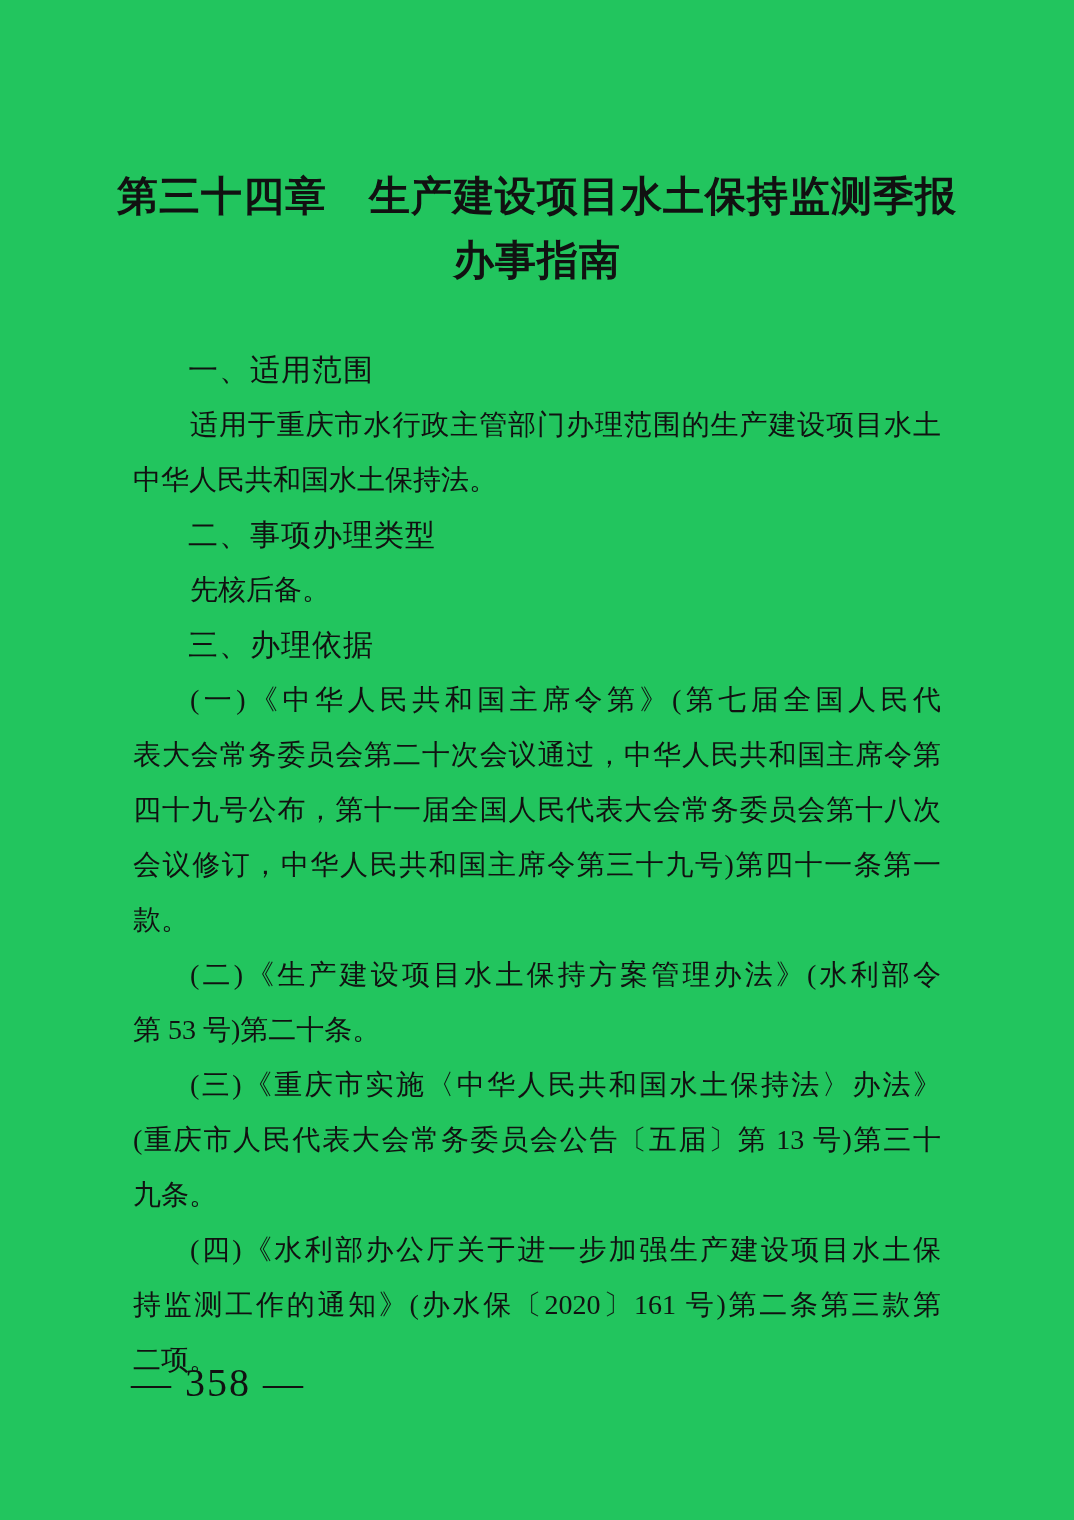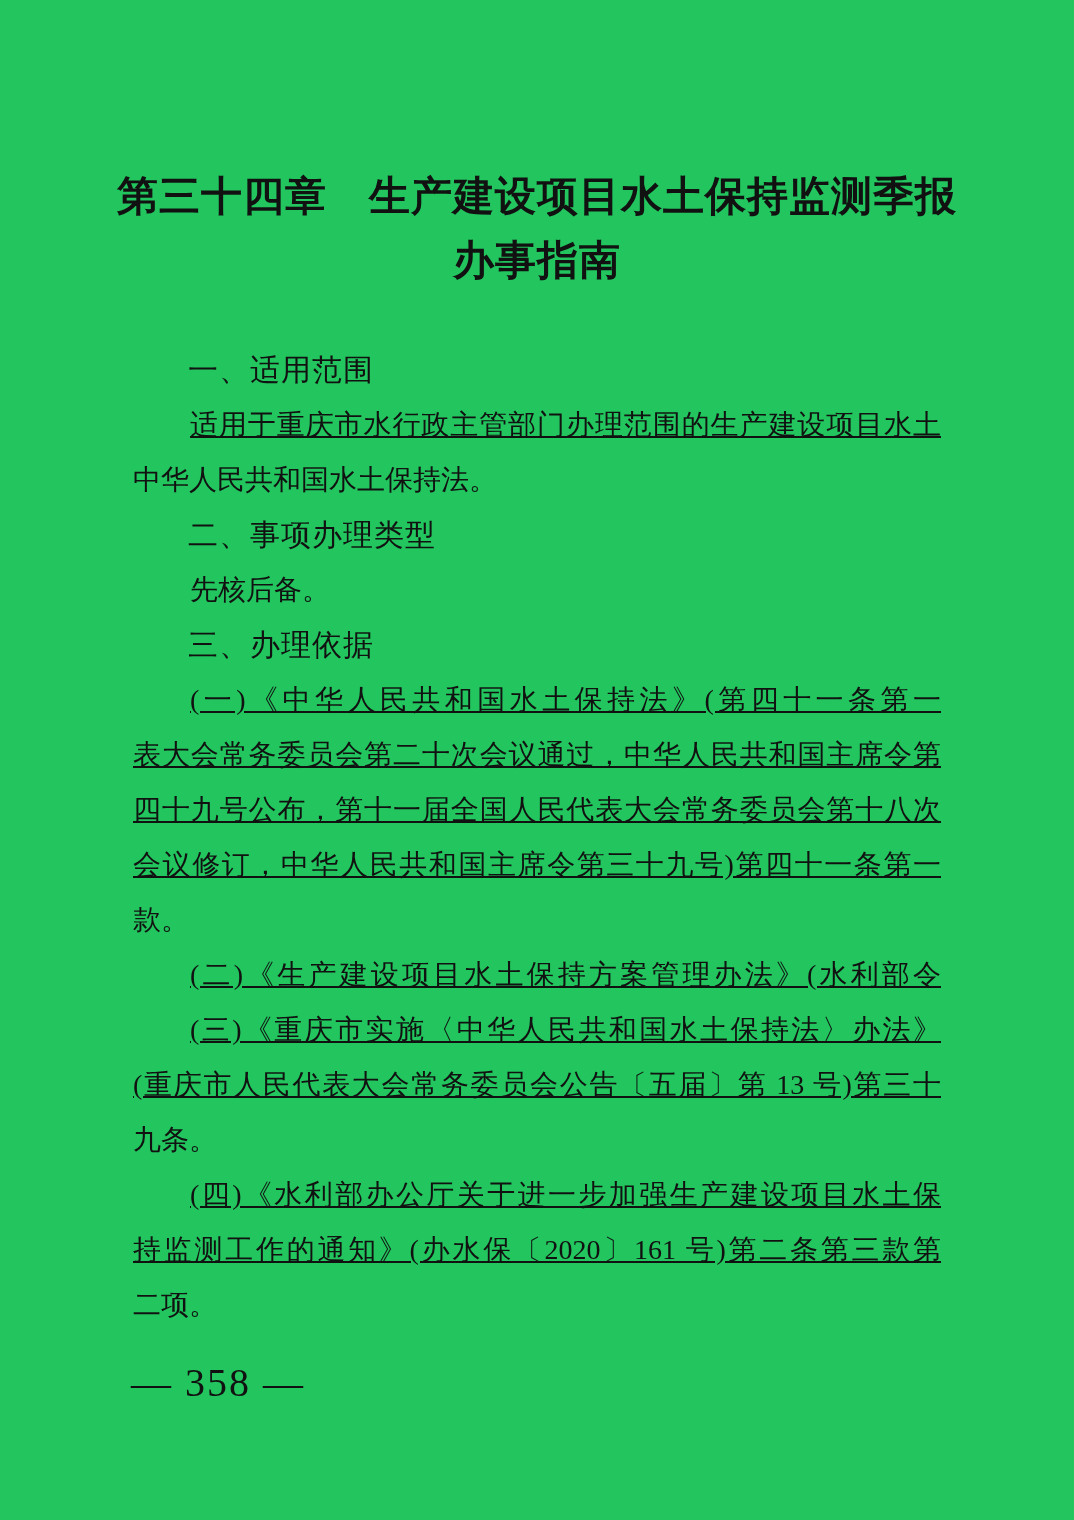--- a/index.html
+++ b/index.html
@@ -27,21 +27,20 @@
   }
   .line {
     font-size: 28px;
     line-height: 55px;
     height: 55px;
     white-space: normal;
   }
   .full {
     text-align: justify;
     text-align-last: justify;
-    text-decoration: underline;
   }
   .indent { text-indent: 57px; }
   .heading {
     font-family: "Liberation Sans", sans-serif;
     font-weight: normal;
     font-size: 30px;
     line-height: 55px;
     height: 55px;
     text-indent: 55px;
     letter-spacing: 1px;
@@ -69,27 +68,28 @@
 
     <div class="heading">一、适用范围</div>
     <div class="line full indent">适用于重庆市水行政主管部门办理范围的生产建设项目水土</div>
     <div class="line">中华人民共和国水土保持法。</div>
 
     <div class="heading">二、事项办理类型</div>
     <div class="line indent">先核后备。</div>
 
     <div class="heading">三、办理依据</div>
 
-    <div class="line full indent">(一)《中华人民共和国水土保持法》(第四十一条第一</div>
+    <div class="line full indent">(一)《中华人民共和国主席令第》(第七届全国人民代</div>
     <div class="line full">表大会常务委员会第二十次会议通过，中华人民共和国主席令第</div>
     <div class="line full">四十九号公布，第十一届全国人民代表大会常务委员会第十八次</div>
     <div class="line full">会议修订，中华人民共和国主席令第三十九号)第四十一条第一</div>
     <div class="line">款。</div>
 
     <div class="line full indent">(二)《生产建设项目水土保持方案管理办法》(水利部令</div>
+    <div class="line">第 53 号)第二十条。</div>
 
     <div class="line full indent">(三)《重庆市实施〈中华人民共和国水土保持法〉办法》</div>
     <div class="line full">(重庆市人民代表大会常务委员会公告〔五届〕第 13 号)第三十</div>
     <div class="line">九条。</div>
 
     <div class="line full indent">(四)《水利部办公厅关于进一步加强生产建设项目水土保</div>
     <div class="line full">持监测工作的通知》(办水保〔2020〕161 号)第二条第三款第</div>
     <div class="line">二项。</div>
 
   </div>

